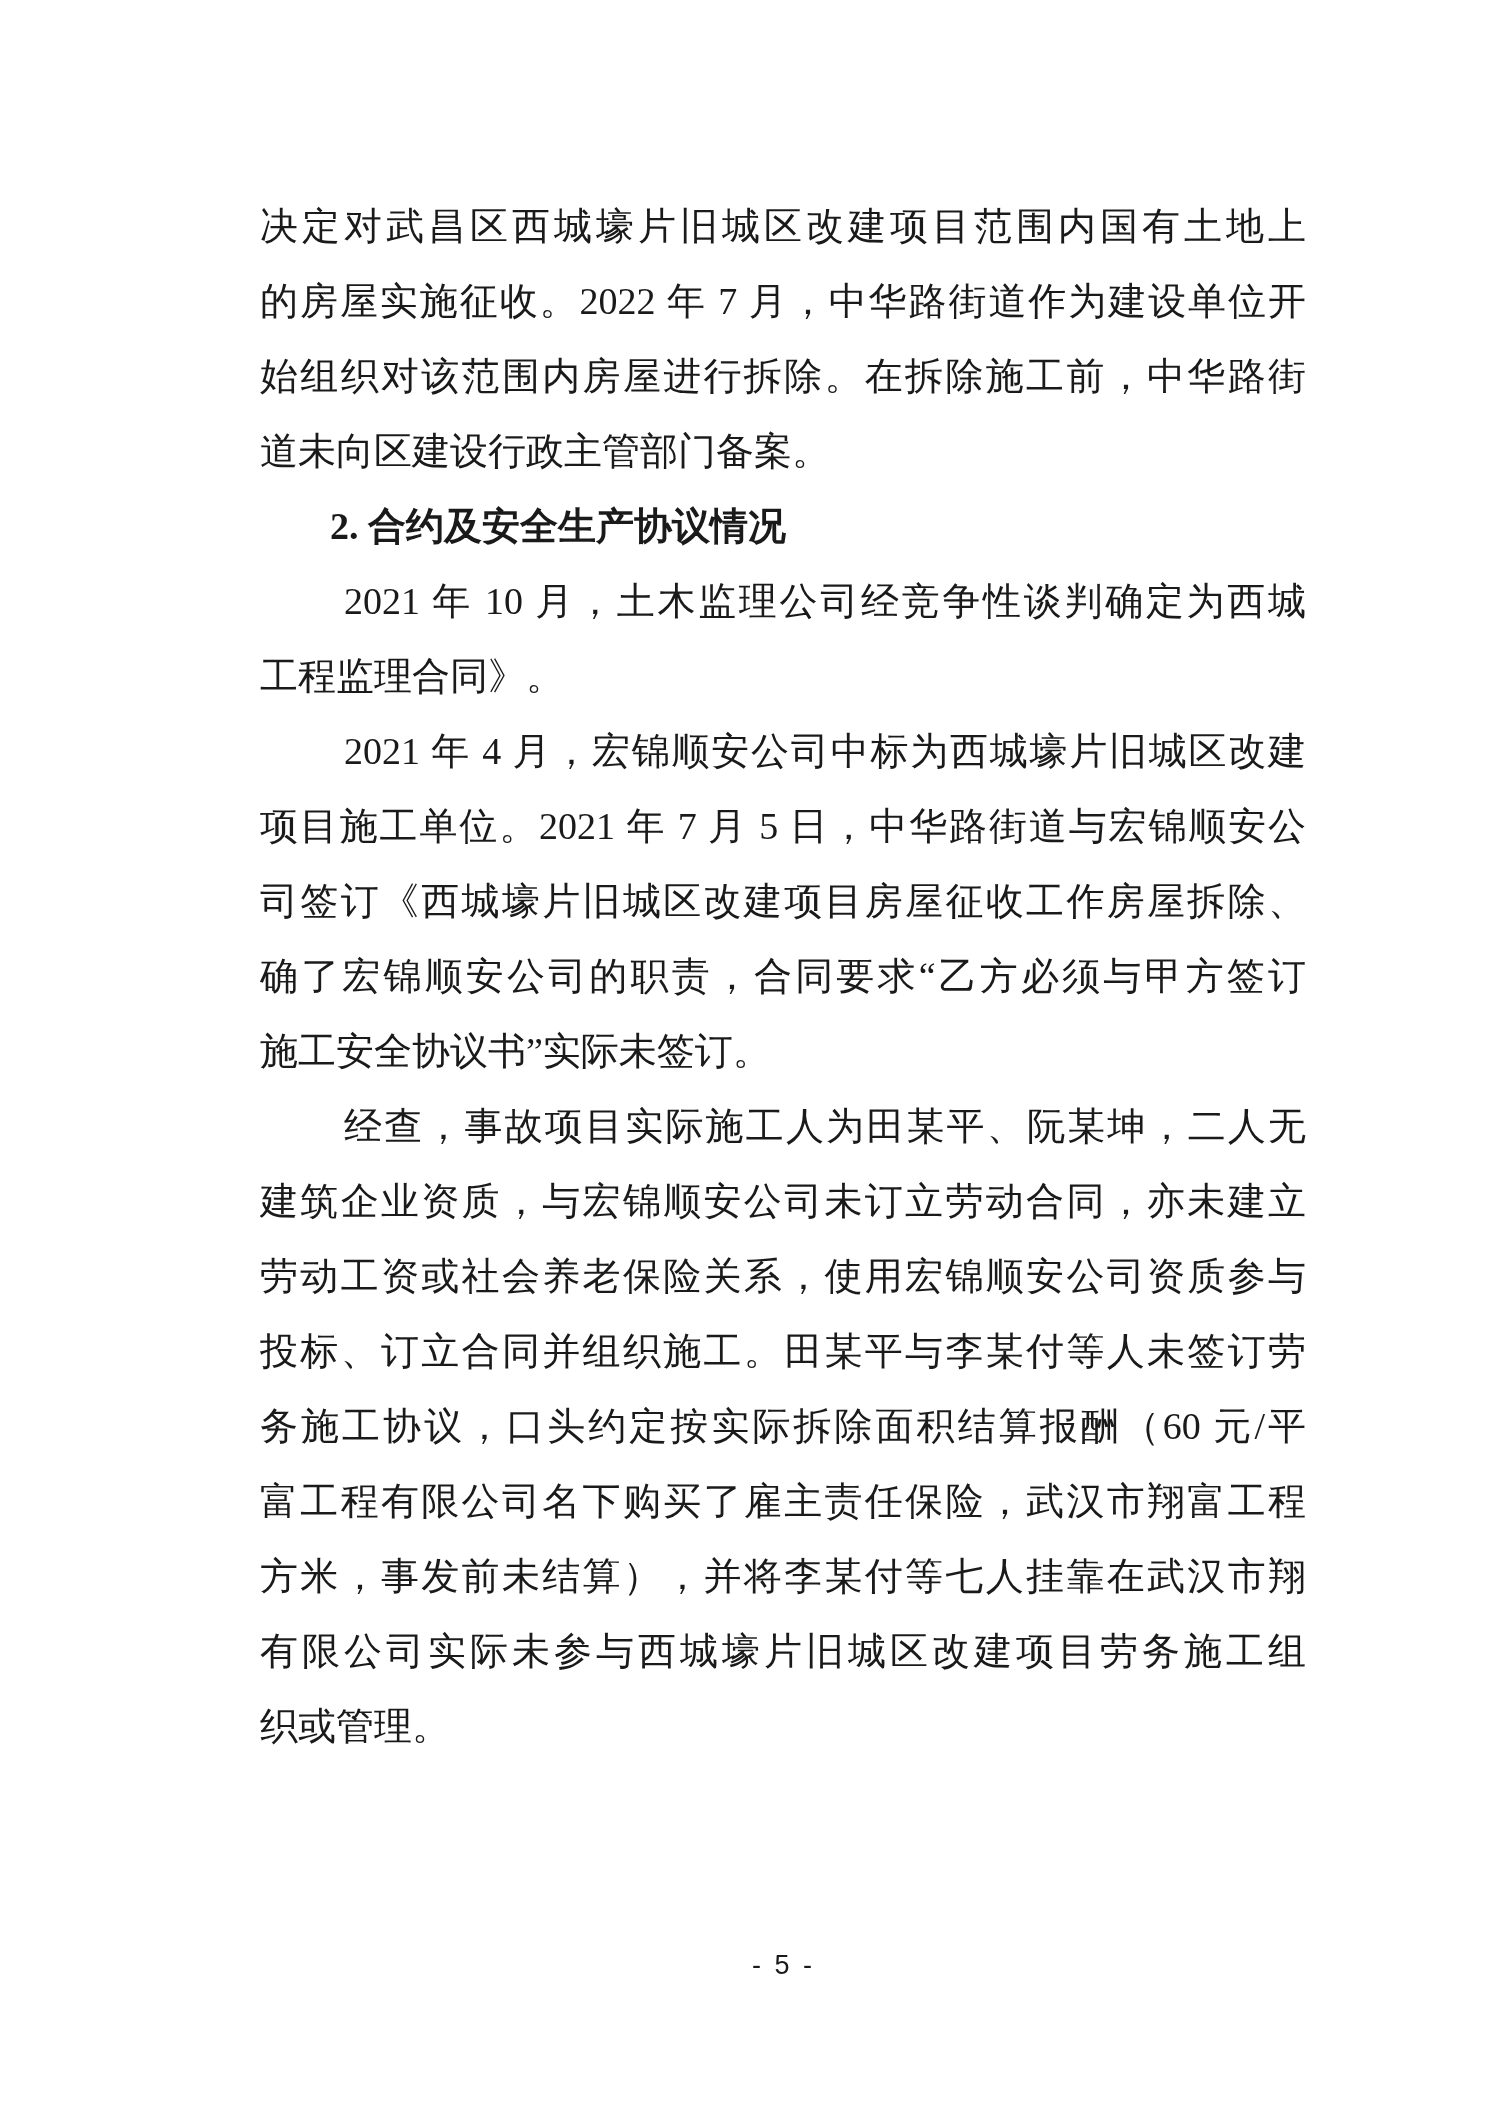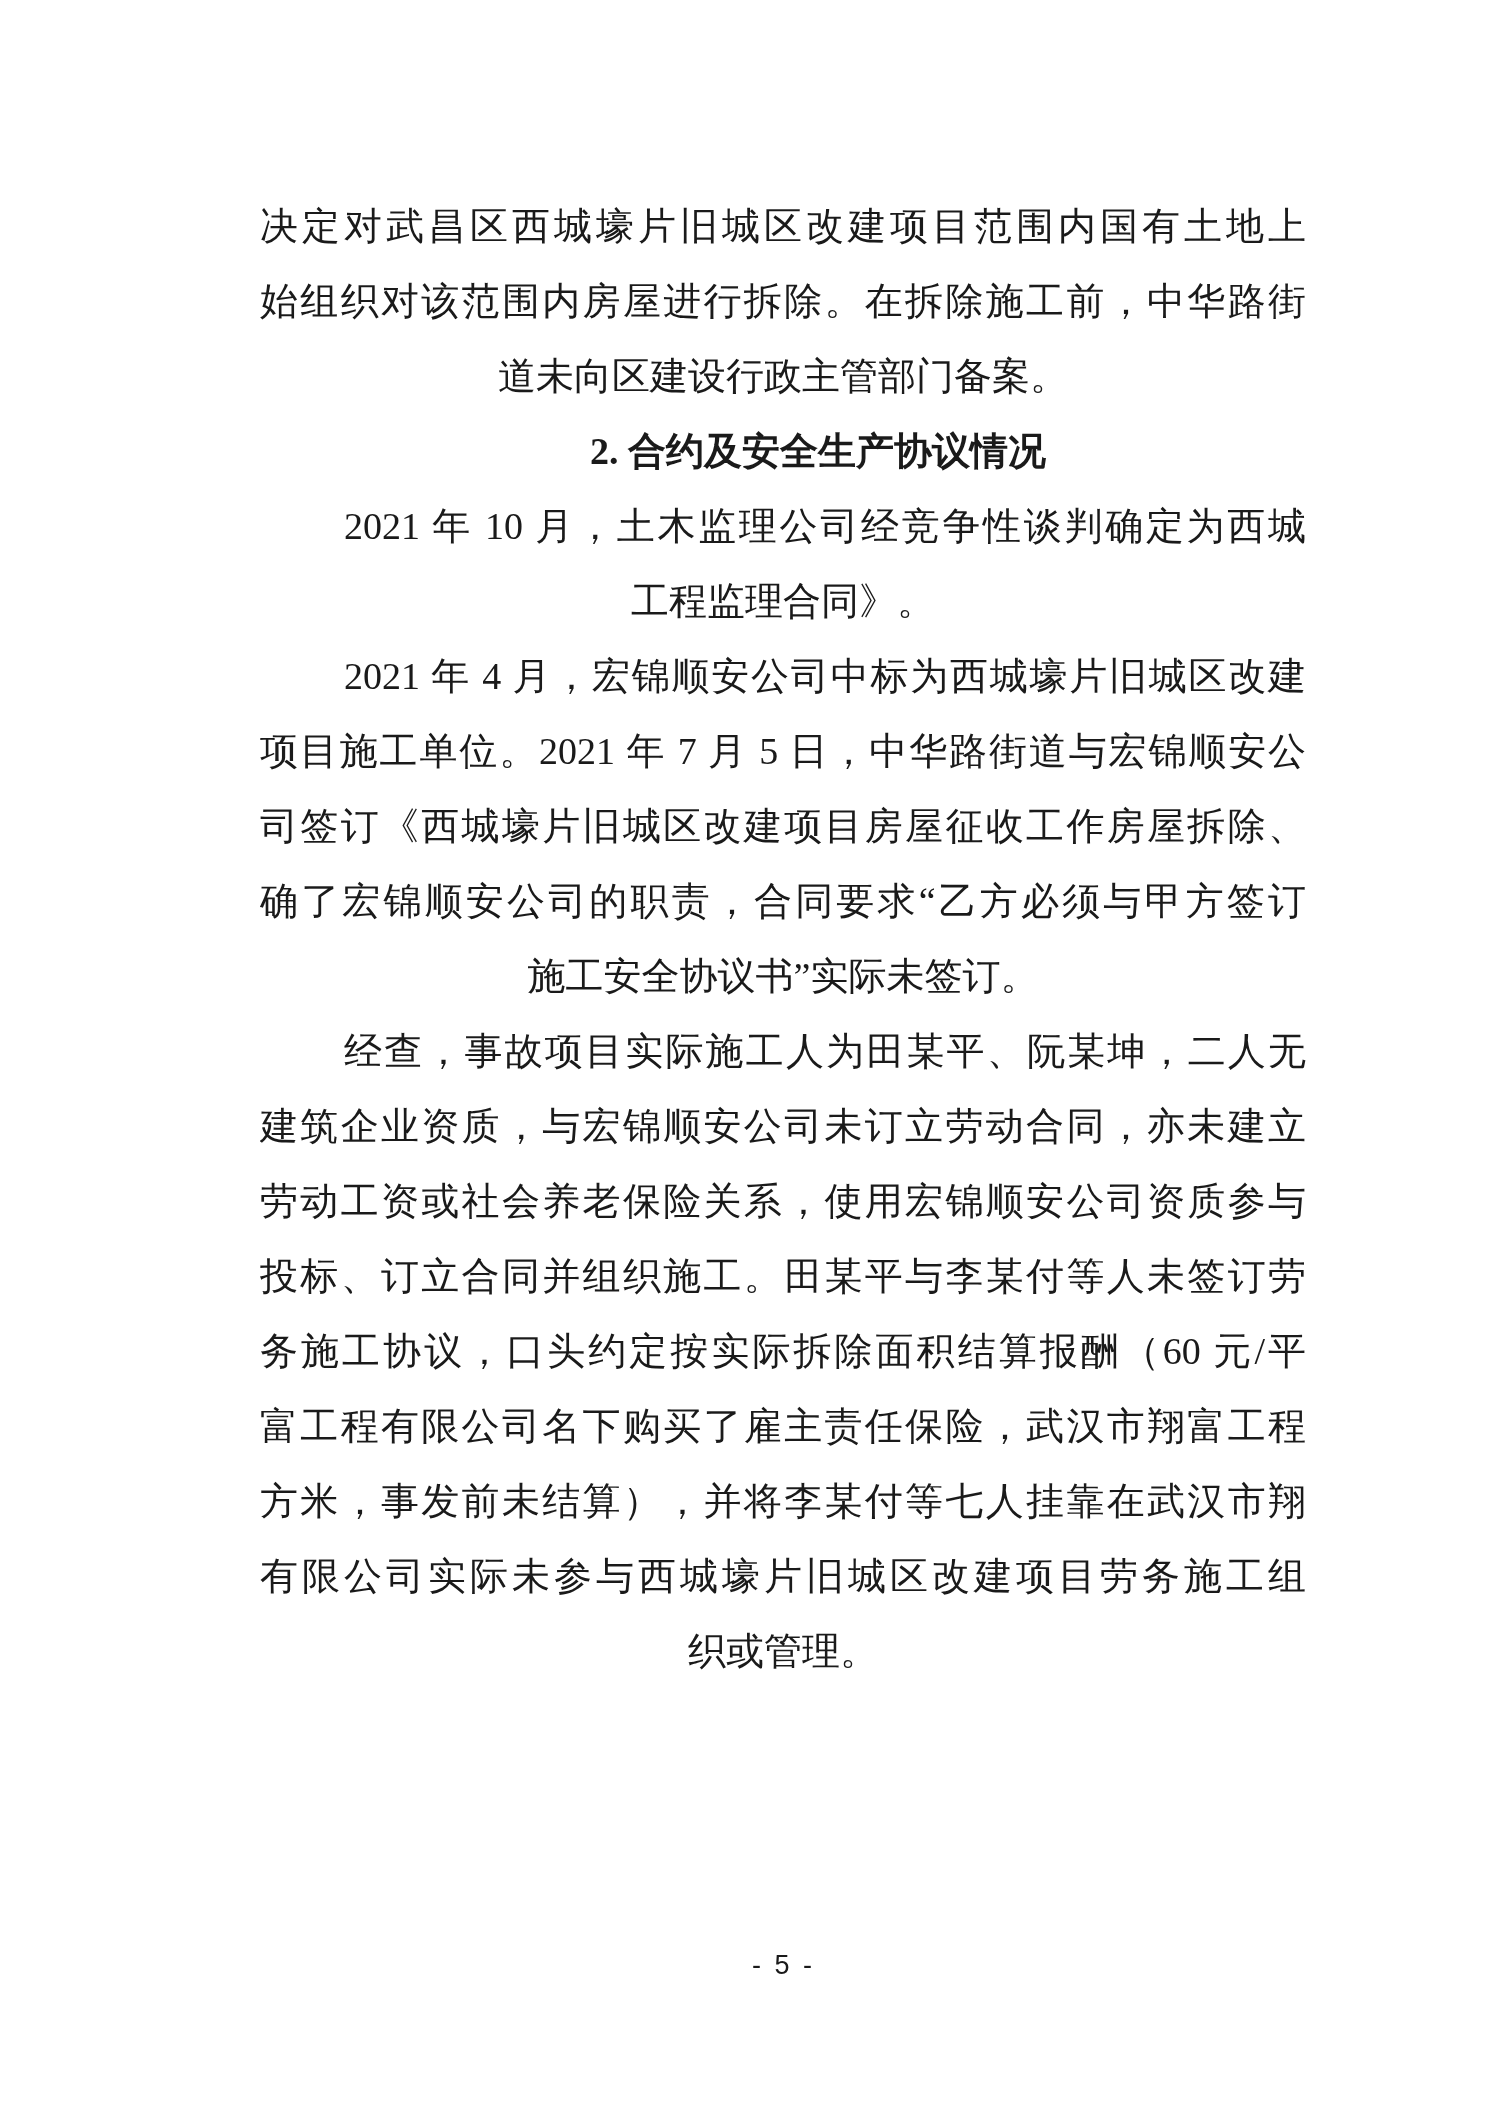--- a/index.html
+++ b/index.html
@@ -21,21 +21,21 @@
     left: 220px;
     top: 189px;
     width: 1046px;
     font-family: "Liberation Serif", "DejaVu Serif", serif;
     font-size: 38px;
     color: #1a1a1a;
   }
   .line {
     height: 75px;
     line-height: 75px;
-    text-align: center;
+    text-align: left;
     white-space: normal;
     overflow: hidden;
   }
   .line.fill {
     text-align: justify;
     text-align-last: justify;
     text-justify: inter-character;
   }
   .line.indent {
     text-indent: 84px;
@@ -55,20 +55,21 @@
     letter-spacing: 3px;
     color: #1a1a1a;
   }
 </style>
 </head>
 <body>
 
 <div class="page" style="background: rgb(255, 255, 255); color: rgb(26, 26, 26);">
   <div class="text-block">
       <div class="line fill">决定对武昌区西城壕片旧城区改建项目范围内国有土地上</div>
+      <div class="line fill">的房屋实施征收。2022 年 7 月，中华路街道作为建设单位开</div>
       <div class="line fill">始组织对该范围内房屋进行拆除。在拆除施工前，中华路街</div>
       <div class="line">道未向区建设行政主管部门备案。</div>
       <div class="line heading">2. 合约及安全生产协议情况</div>
       <div class="line fill indent">2021 年 10 月，土木监理公司经竞争性谈判确定为西城</div>
       <div class="line">工程监理合同》。</div>
       <div class="line fill indent">2021 年 4 月，宏锦顺安公司中标为西城壕片旧城区改建</div>
       <div class="line fill">项目施工单位。2021 年 7 月 5 日，中华路街道与宏锦顺安公</div>
       <div class="line fill">司签订《西城壕片旧城区改建项目房屋征收工作房屋拆除、</div>
       <div class="line fill">确了宏锦顺安公司的职责，合同要求“乙方必须与甲方签订</div>
       <div class="line">施工安全协议书”实际未签订。</div>

